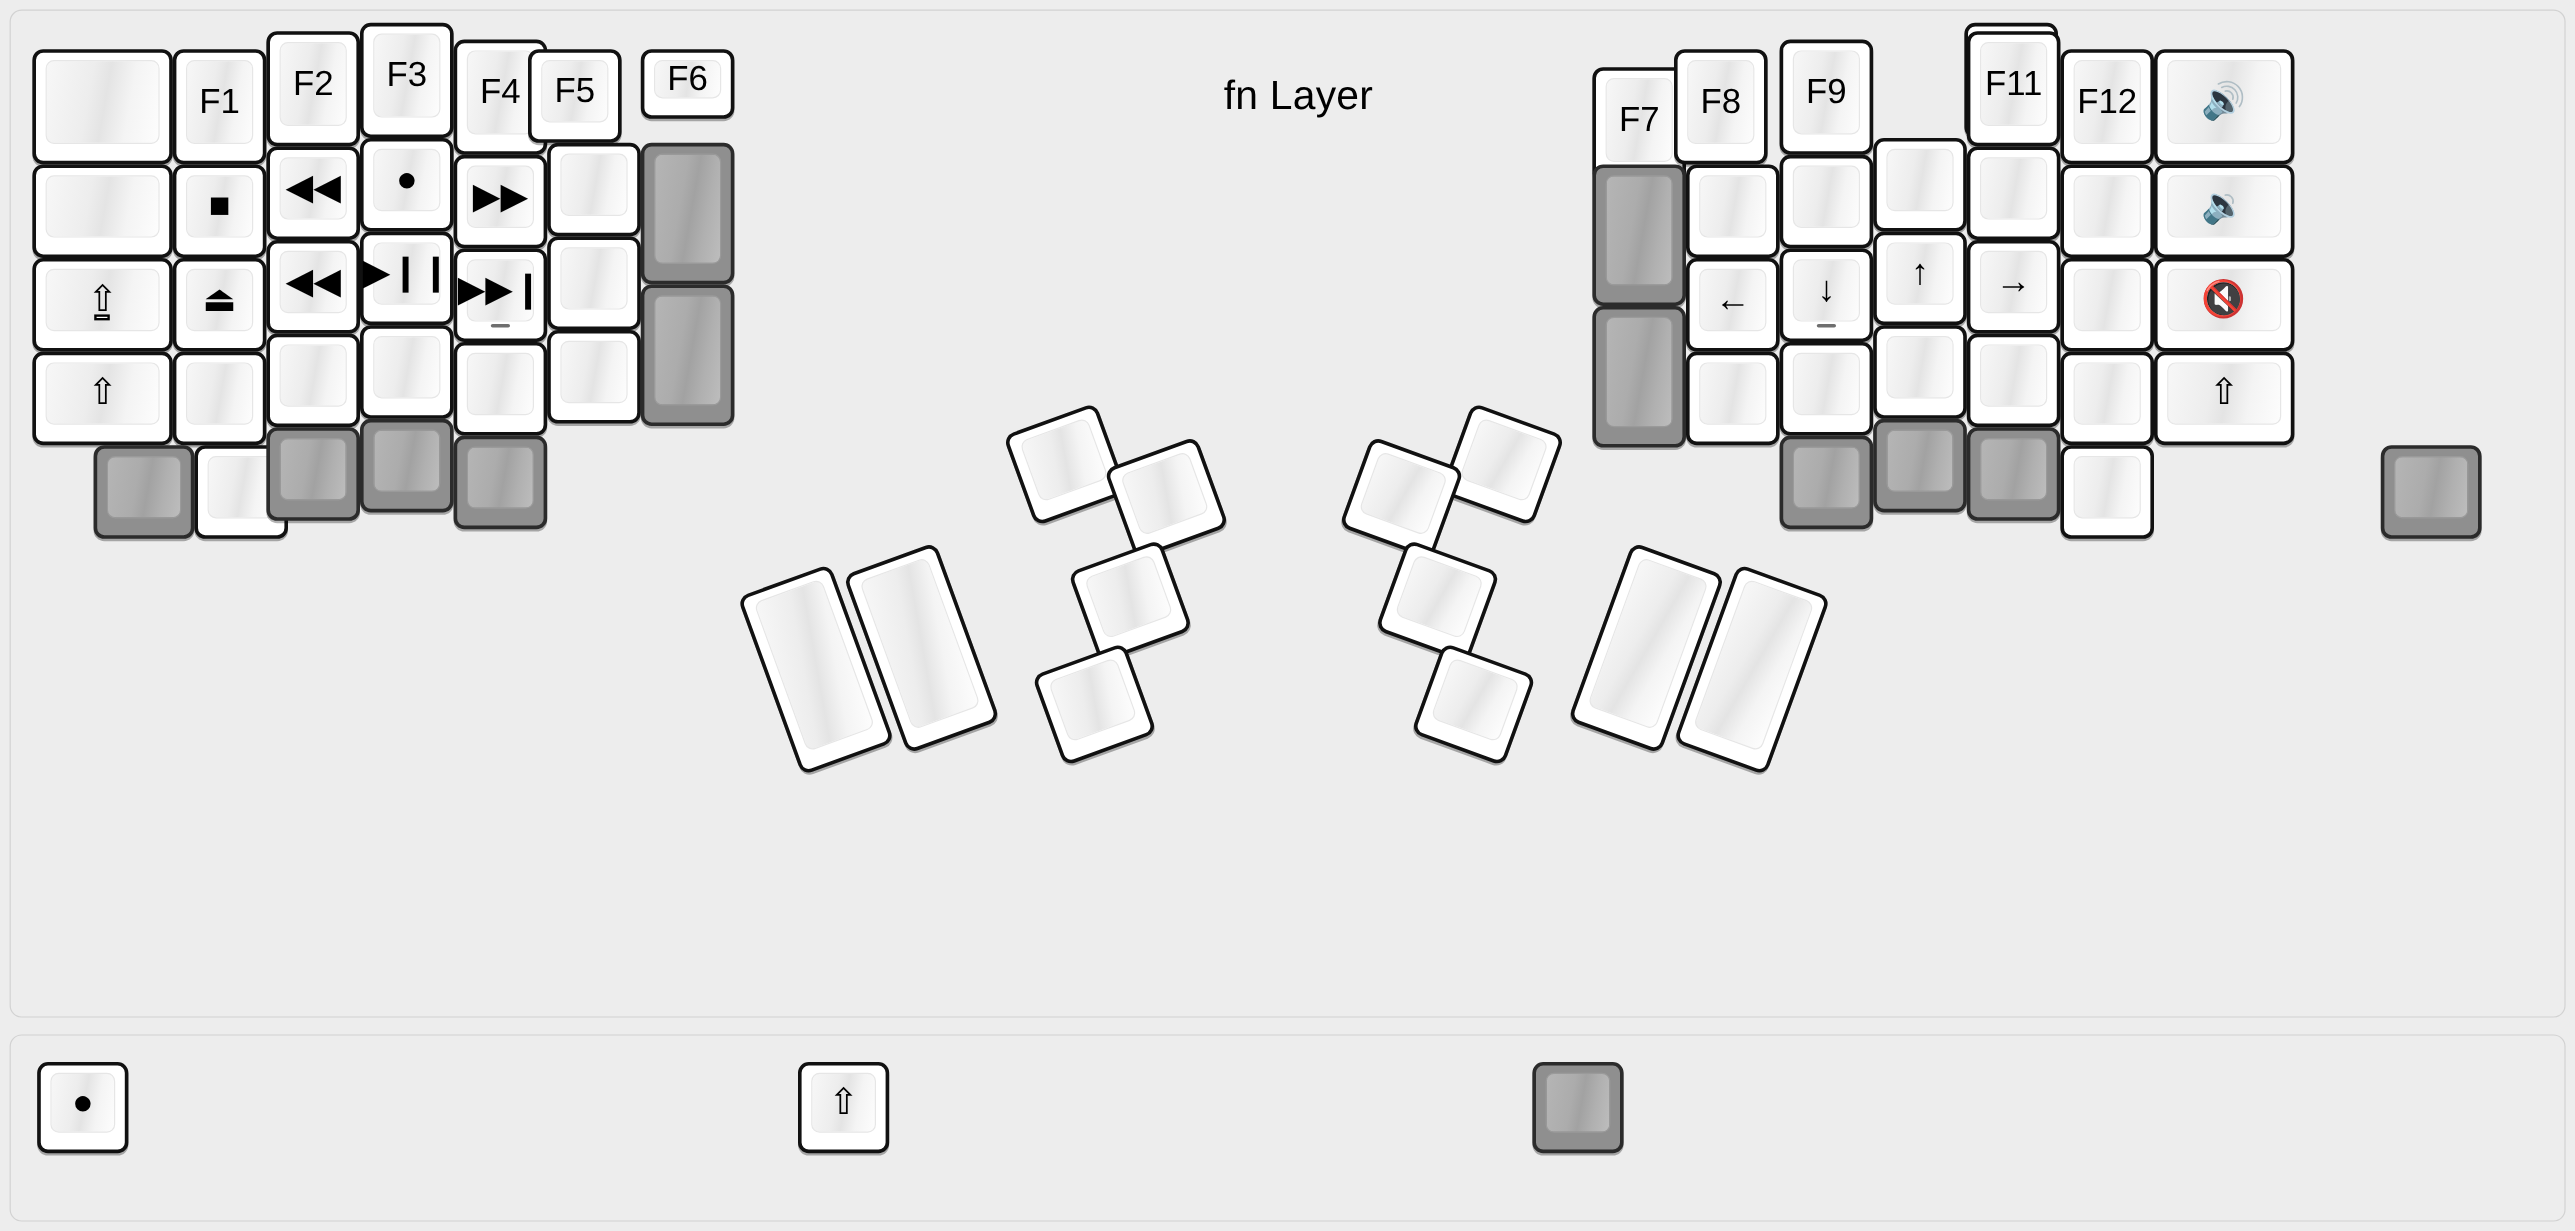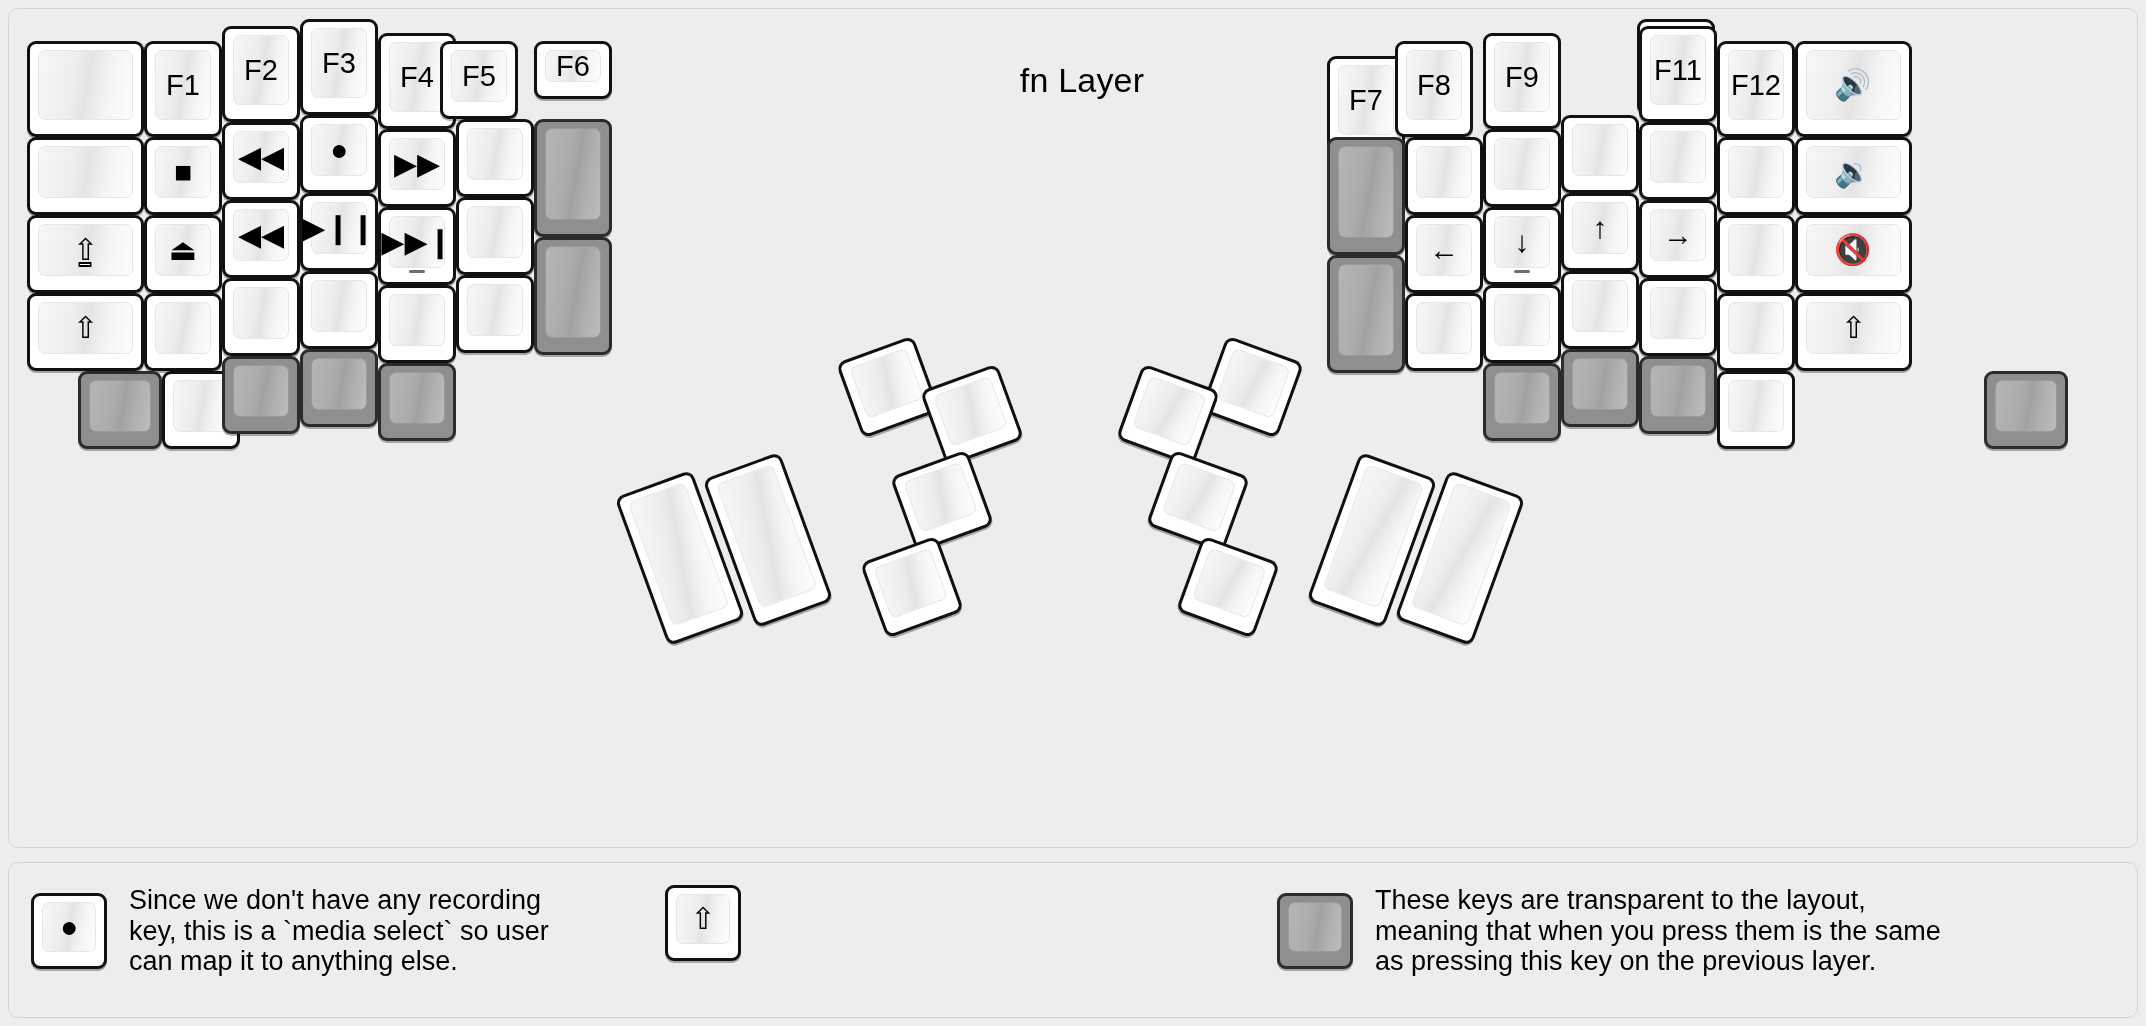--- a/index.html
+++ b/index.html
@@ -410,35 +410,29 @@
   </div>
 
   <div class="panel" id="legend-panel">
     <div id="legend-layer">
         <div class="lg-item" style="left: 22px; top: 22px;">
           <div class="lg-key">
             <div class="top">
               <span class="legend glyph">●</span>
             </div>
           </div>
-          <div class="lg-text">Since we don't have any recording
-key, this is a `media select` so user
-can map it to anything else.</div>
         </div>
         <div class="lg-item" style="left: 656px; top: 22px;">
           <div class="lg-key">
             <div class="top">
               <span class="legend glyph">⇧</span>
             </div>
           </div>
         </div>
         <div class="lg-item" style="left: 1268px; top: 22px;">
           <div class="lg-key gray">
             <div class="top"></div>
           </div>
-          <div class="lg-text">These keys are transparent to the layout,
-meaning that when you press them is the same
-as pressing this key on the previous layer.</div>
         </div>
       </div>
   </div>
 
 </div>
 
 </body></html>

